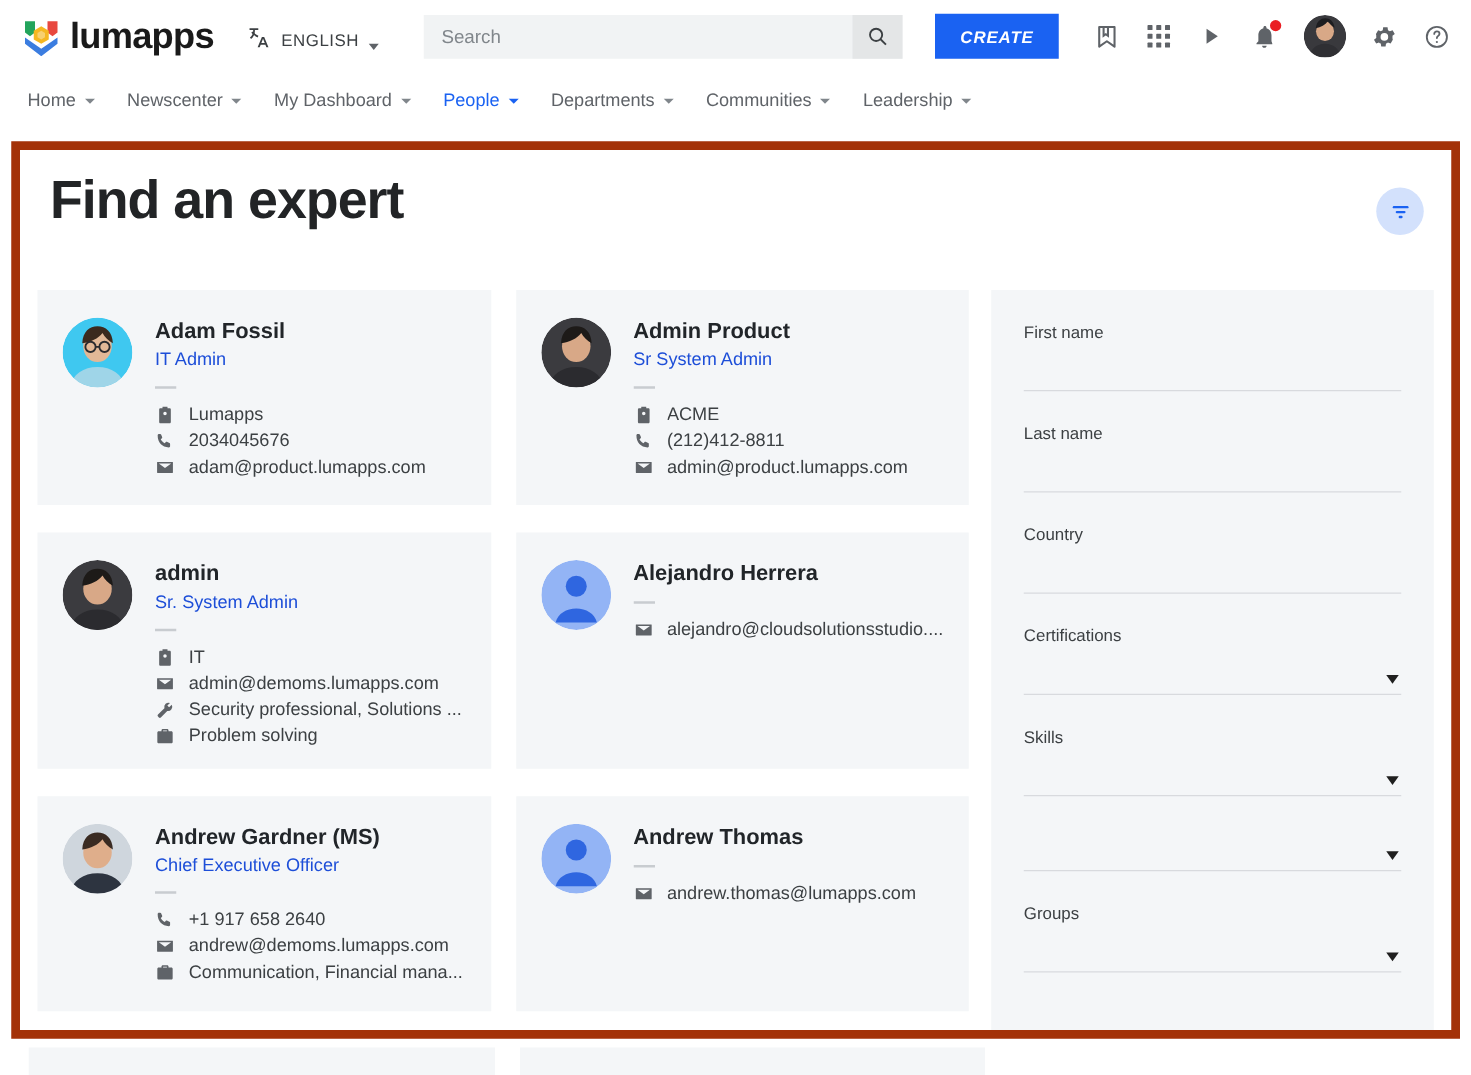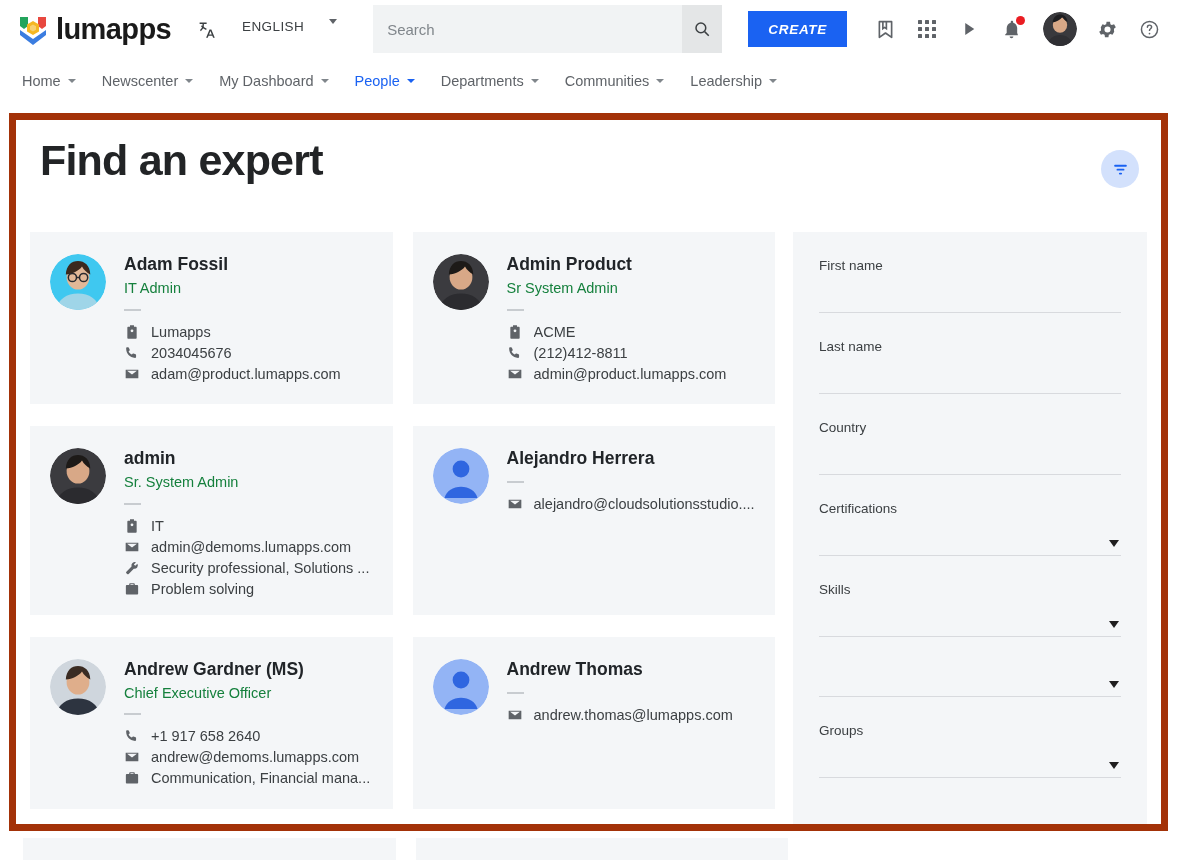--- a/index.html
+++ b/index.html
@@ -24,42 +24,42 @@
   .logo-mark { width: 30px; height: 32px; display: block; }
   .logo-word {
     font-size: 29px;
     font-weight: 700;
     color: #1a1a1a;
     letter-spacing: -0.6px;
     line-height: 1;
   }
 
   .lang {
-    display: flex; align-items: flex-start; gap: 24px;
+    display: flex; align-items: flex-end; gap: 7px;
     margin-left: 26px;
     color: #4a4a4a;
     cursor: pointer;
   }
   .lang-icon { width: 21px; height: 21px; flex: none; }
   .lang-label {
     font-size: 13.5px; font-weight: 500; letter-spacing: .4px; color: #3c4043;
   }
   .caret-down {
     width: 0; height: 0;
     border-left: 4.5px solid transparent;
     border-right: 4.5px solid transparent;
     border-top: 5px solid #5f6368;
     margin-left: 1px;
   }
 
   .searchbar {
     margin-left: 36px;
     display: flex;
     width: 390px;
-    height: 48px;
+    height: 35px;
     background: #f1f3f4;
     align-items: stretch;
   }
   .searchbar input {
     flex: 1;
     border: none;
     outline: none;
     background: transparent;
     font-family: "Liberation Sans", sans-serif;
     font-size: 15px;
@@ -210,21 +210,21 @@
     font-size: 17.5px;
     font-weight: 700;
     color: #212529;
     line-height: 1.25;
     white-space: nowrap;
     overflow: hidden;
     text-overflow: ellipsis;
   }
   .p-role {
     font-size: 14.5px;
-    color: #15803d;
+    color: #1d4ed8;
     margin-top: 3px;
     line-height: 1.3;
   }
   .p-rule {
     width: 17px;
     height: 2px;
     background: #c8ccd0;
     margin: 11px 0 13px 0;
   }
   .p-fields { display: flex; flex-direction: column; gap: 5px; }

